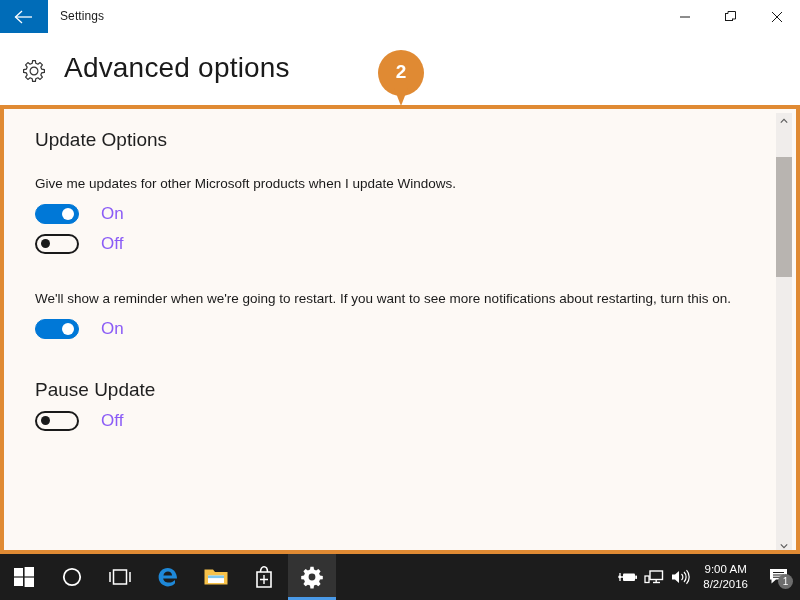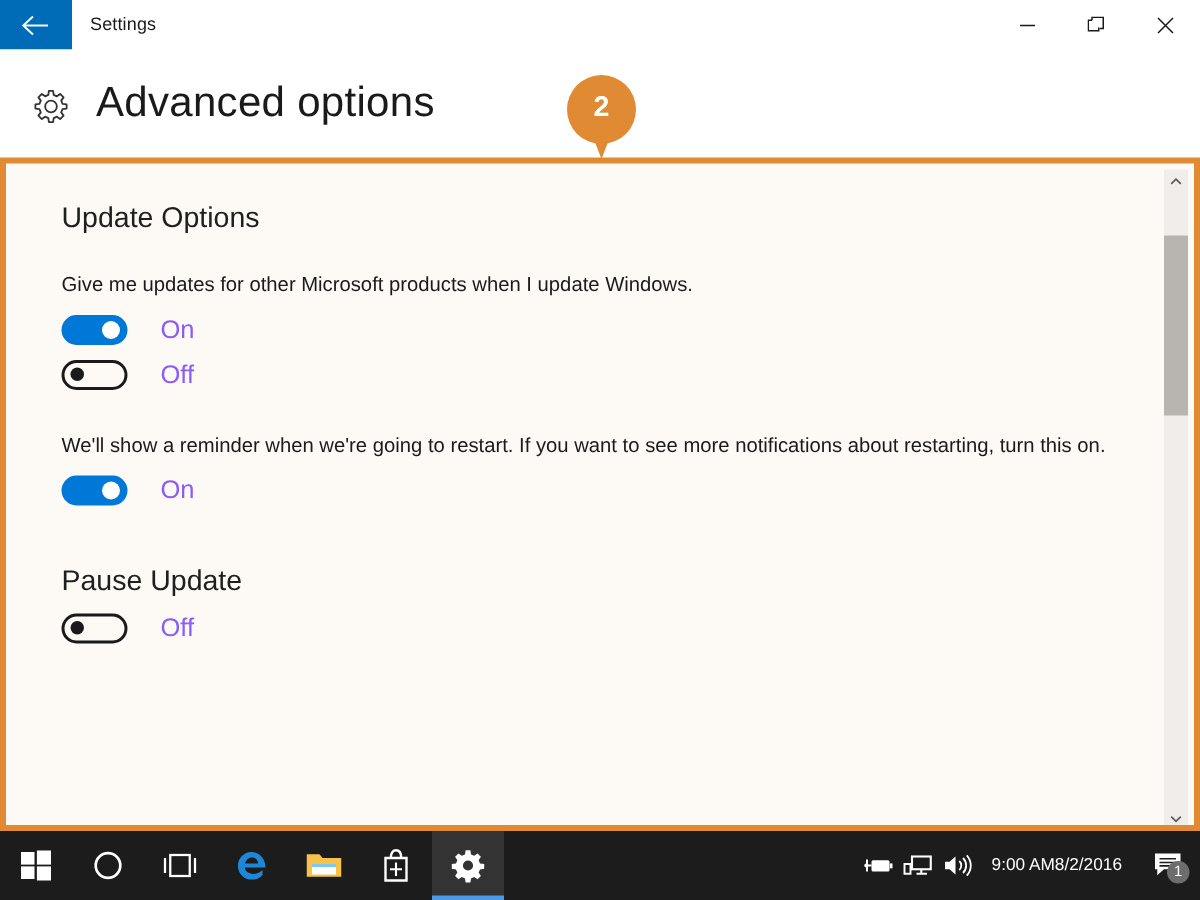--- a/index.html
+++ b/index.html
@@ -117,21 +117,21 @@
     border: 4px solid #e08a33;
     background: #fdf9f5;
     overflow: hidden;
     z-index: 10;
   }
   .content {
     position: absolute;
     left: 0; top: 0;
     width: 792px;
     height: 441px;
-    padding: 10px;
+    padding: 4px;
     overflow: hidden;
   }
 
   .section-title {
     font-size: 19px;
     font-weight: 400;
     color: #1f1f1f;
     margin-left: 27px;
   }
   .setting-desc {
@@ -259,20 +259,21 @@
   .tray-icon {
     width: 26px;
     height: 46px;
     display: flex;
     align-items: center;
     justify-content: center;
     cursor: pointer;
   }
   .clock {
     display: flex;
+    flex-direction: column;
     align-items: center;
     justify-content: center;
     color: #ffffff;
     font-size: 11.5px;
     line-height: 15px;
     padding: 0 10px;
     cursor: pointer;
   }
   .action-center {
     width: 42px;
@@ -366,21 +367,21 @@
         <div class="toggle-label">On</div>
       </div>
 
       <div style="margin-top:10px;" class="toggle-row">
         <div class="toggle off">
           <div class="knob"></div>
         </div>
         <div class="toggle-label">Off</div>
       </div>
 
-      <div style="margin-top:26px;" class="setting-desc">We'll show a reminder when we're going to restart. If you want to see more notifications about restarting, turn this on.</div>
+      <div style="margin-top:34px;" class="setting-desc">We'll show a reminder when we're going to restart. If you want to see more notifications about restarting, turn this on.</div>
       <div style="margin-top:10px;" class="toggle-row">
         <div class="toggle on">
           <div class="knob"></div>
         </div>
         <div class="toggle-label">On</div>
       </div>
 
       <div style="margin-top:40px;" class="section-title">Pause Update</div>
 
       <div style="margin-top:10px;" class="toggle-row">

